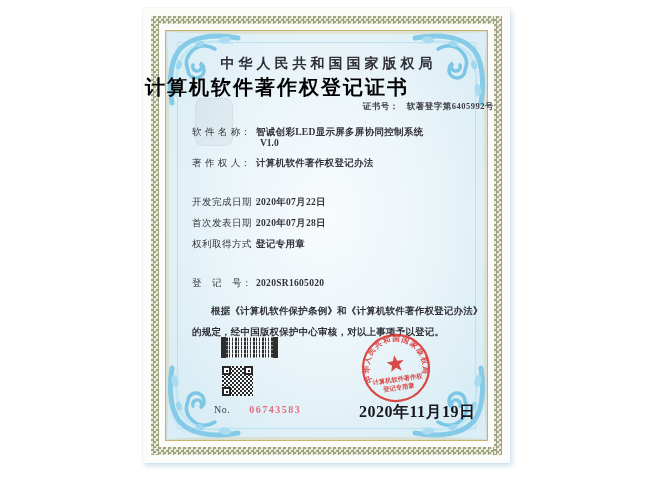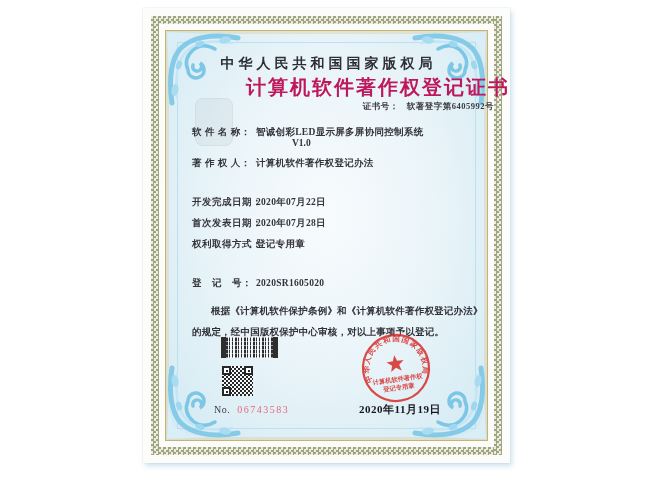--- a/index.html
+++ b/index.html
@@ -36,36 +36,36 @@
   .flo-tr{right:24px;top:24px;transform:scaleX(-1);}
   .flo-bl{left:24px;bottom:24px;transform:scaleY(-1);}
   .flo-br{right:24px;bottom:24px;transform:scale(-1,-1);}
   
   .authority{
     position:absolute;left:0;right:0;top:47px;text-align:center;
     font-family:"Liberation Sans","DejaVu Sans",sans-serif;
     font-size:14px;font-weight:bold;letter-spacing:4px;color:#2e2e36;text-indent:4px;
   }
   .title{
-    position:absolute;left:0;right:0;top:66px;text-align:right;
-    font-size:20px;font-weight:bold;letter-spacing:2px;color:#be185d;text-indent:2px;
+    position:absolute;left:0;right:0;top:66px;text-align:left;
+    font-size:20px;font-weight:bold;letter-spacing:2px;color:#000000;text-indent:2px;
   }
   .certno{
     position:absolute;right:16px;top:93px;font-size:8.5px;color:#3a3a40;font-weight:bold;letter-spacing:.5px;
   }
   .certno .gap{display:inline-block;width:8px;}
   .watermark{
     position:absolute;left:52px;top:90px;width:36px;height:46px;border-radius:8px;
     background:rgba(175,185,190,.16);border:1px solid rgba(160,170,178,.15);
   }
   
   .row{position:absolute;left:49px;font-size:9.5px;color:#33333a;white-space:nowrap;}
-  .row .lab{display:inline-block;width:64px;font-weight:bold;letter-spacing:.5px;}
+  .row .lab{display:inline-block;width:64px;font-weight:normal;letter-spacing:.5px;}
   .row .val{font-weight:bold;letter-spacing:.3px;}
-  .val2{position:absolute;left:117px;font-size:9.5px;font-weight:bold;color:#33333a;margin-left:32px;}
+  .val2{position:absolute;left:117px;font-size:9.5px;font-weight:bold;color:#33333a;}
   
   .statement{
     position:absolute;left:49px;top:293px;width:298px;
     font-size:9.5px;line-height:20.5px;color:#2f2f36;font-weight:bold;
     text-indent:2em;letter-spacing:.2px;
   }
   
   .barcode{
     position:absolute;left:78px;top:329px;width:47px;height:21px;
     border-left:5px solid #2e2e2e;border-right:5px solid #2e2e2e;
@@ -77,25 +77,25 @@
   .qr{
     position:absolute;left:79px;top:358px;width:31px;height:30px;
     background-image:repeating-conic-gradient(#272727 0% 25%, #f3f8fa 0% 50%);
     background-size:4px 4px;
   }
   .qf{position:absolute;width:9px;height:9px;border:2px solid #272727;background:#fff;box-sizing:border-box;}
   .qf::after{content:"";position:absolute;inset:1.5px;background:#272727;}
   .qf-tl{left:0;top:0;} .qf-tr{right:0;top:0;} .qf-bl{left:0;bottom:0;}
   
   .serial{position:absolute;left:71px;top:396px;font-size:10px;color:#3c3c44;letter-spacing:.5px;}
-  .serial .digits{color:#e26a7d;letter-spacing:1.5px;margin-left:7px;font-weight:normal;}
+  .serial .digits{color:#e26a7d;letter-spacing:1.5px;margin-left:19px;font-weight:bold;}
   
   .seal{position:absolute;left:203px;top:310px;width:100px;height:100px;opacity:.88;}
   .issuedate{
-    position:absolute;left:216px;top:394px;font-size:11px;font-weight:bold;color:#17171c;letter-spacing:.5px;
+    position:absolute;left:216px;top:394px;font-size:16px;font-weight:bold;color:#17171c;letter-spacing:.5px;
   }
 </style>
 </head>
 <body>
 
 <svg width="0" height="0" style="position:absolute">
   <defs>
     <g id="flourish">
       <path d="M70,3 Q26,-2 9,11 Q-2,26 3,70 L0,0 Z" fill="#d9eef7"></path>
       <path d="M71,6 C44,1 24,6 14,16 C5,25 1,45 5,71" fill="none" stroke="#85cbe8" stroke-width="5" stroke-linecap="round"></path>

